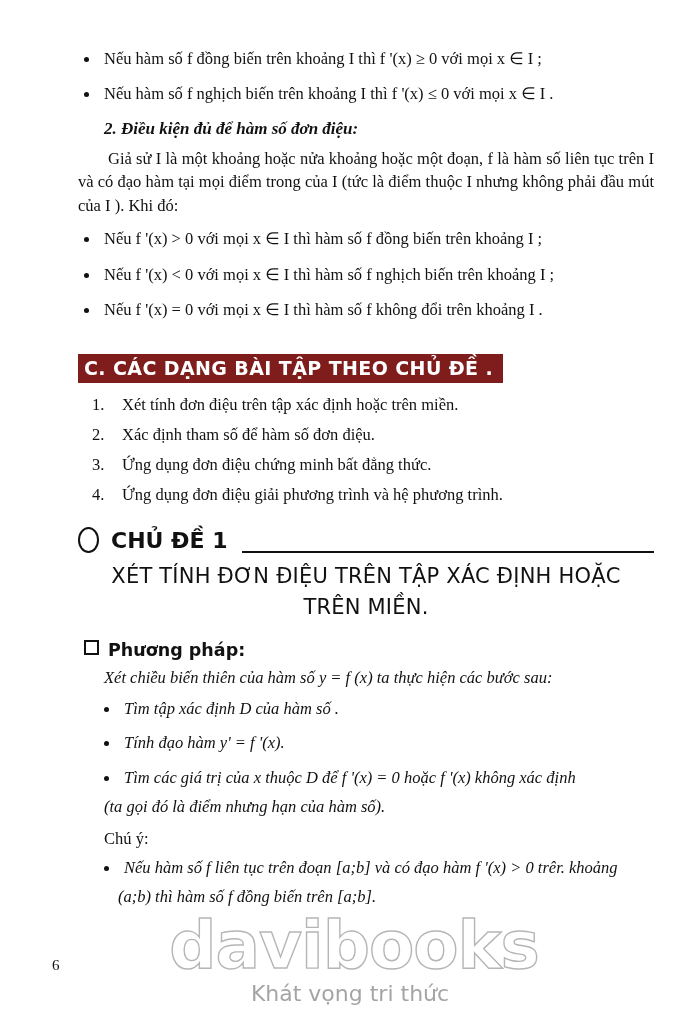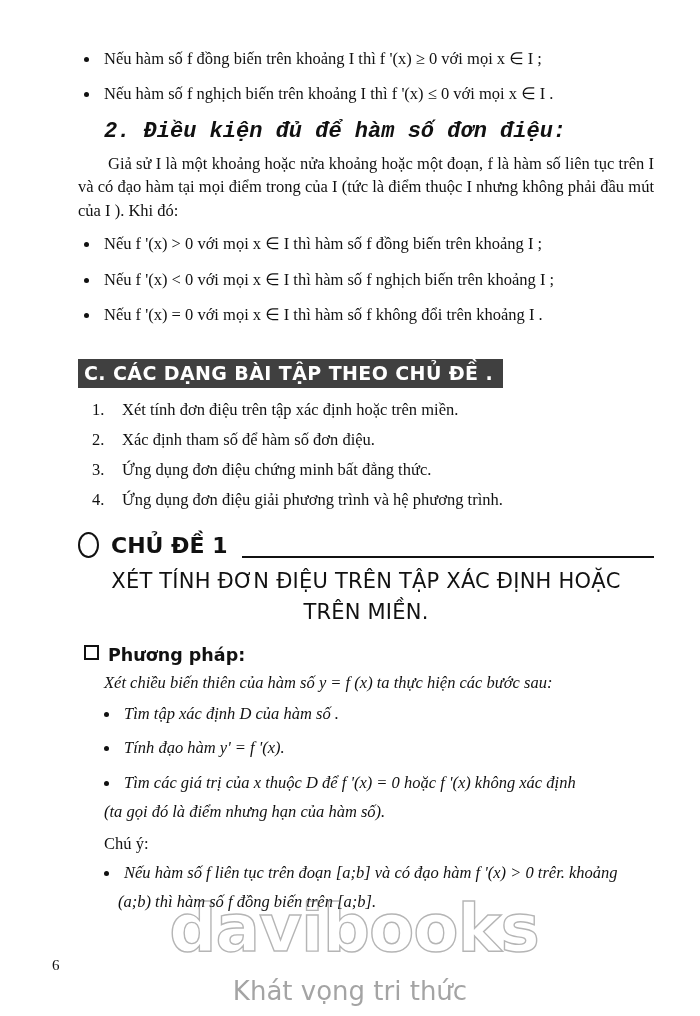--- a/index.html
+++ b/index.html
@@ -42,36 +42,35 @@
     top: 9px;
     width: 5px;
     height: 5px;
     border-radius: 50%;
     background: #111;
   }
 
   .bold-italic-head {
     font-weight: bold;
     font-style: italic;
-    font-size: 22px;
+    font-size: 17px;
     margin: 4px 0 8px 26px;
-    font-family: Liberation Mono, monospace;
   }
 
   .para {
     font-size: 16.5px;
     line-height: 1.45;
     text-align: justify;
     margin: 0 0 6px 0;
     text-indent: 30px;
   }
 
   .section-banner {
     display: inline-block;
-    background: #404040;
+    background: #7f1d1d;
     color: #fff;
     font-family: "DejaVu Sans", sans-serif;
     font-weight: bold;
     font-size: 19px;
     letter-spacing: 0.4px;
     padding: 3px 10px 4px 6px;
     margin: 20px 0 12px 0;
   }
 
   .num-list {
@@ -215,23 +214,23 @@
     font-size: 66px;
     font-weight: bold;
     letter-spacing: -1px;
     color: transparent;
     -webkit-text-stroke: 1.4px rgba(90,90,90,0.45);
     line-height: 1;
     padding-left: 8px;
   }
   .wm-sub {
     font-family: "DejaVu Sans", sans-serif;
-    font-size: 26px;
+    font-size: 22px;
     color: rgba(90,90,90,0.55);
-    margin-top: 14px;
+    margin-top: 2px;
   }
 </style>
 </head>
 <body>
 
 <div class="page">
 
   <ul class="bullet-list">
     <li>Nếu hàm số f đồng biến trên khoảng I thì f '(x) ≥ 0 với mọi x ∈ I ;</li>
     <li>Nếu hàm số f nghịch biến trên khoảng I thì f '(x) ≤ 0 với mọi x ∈ I .</li>

